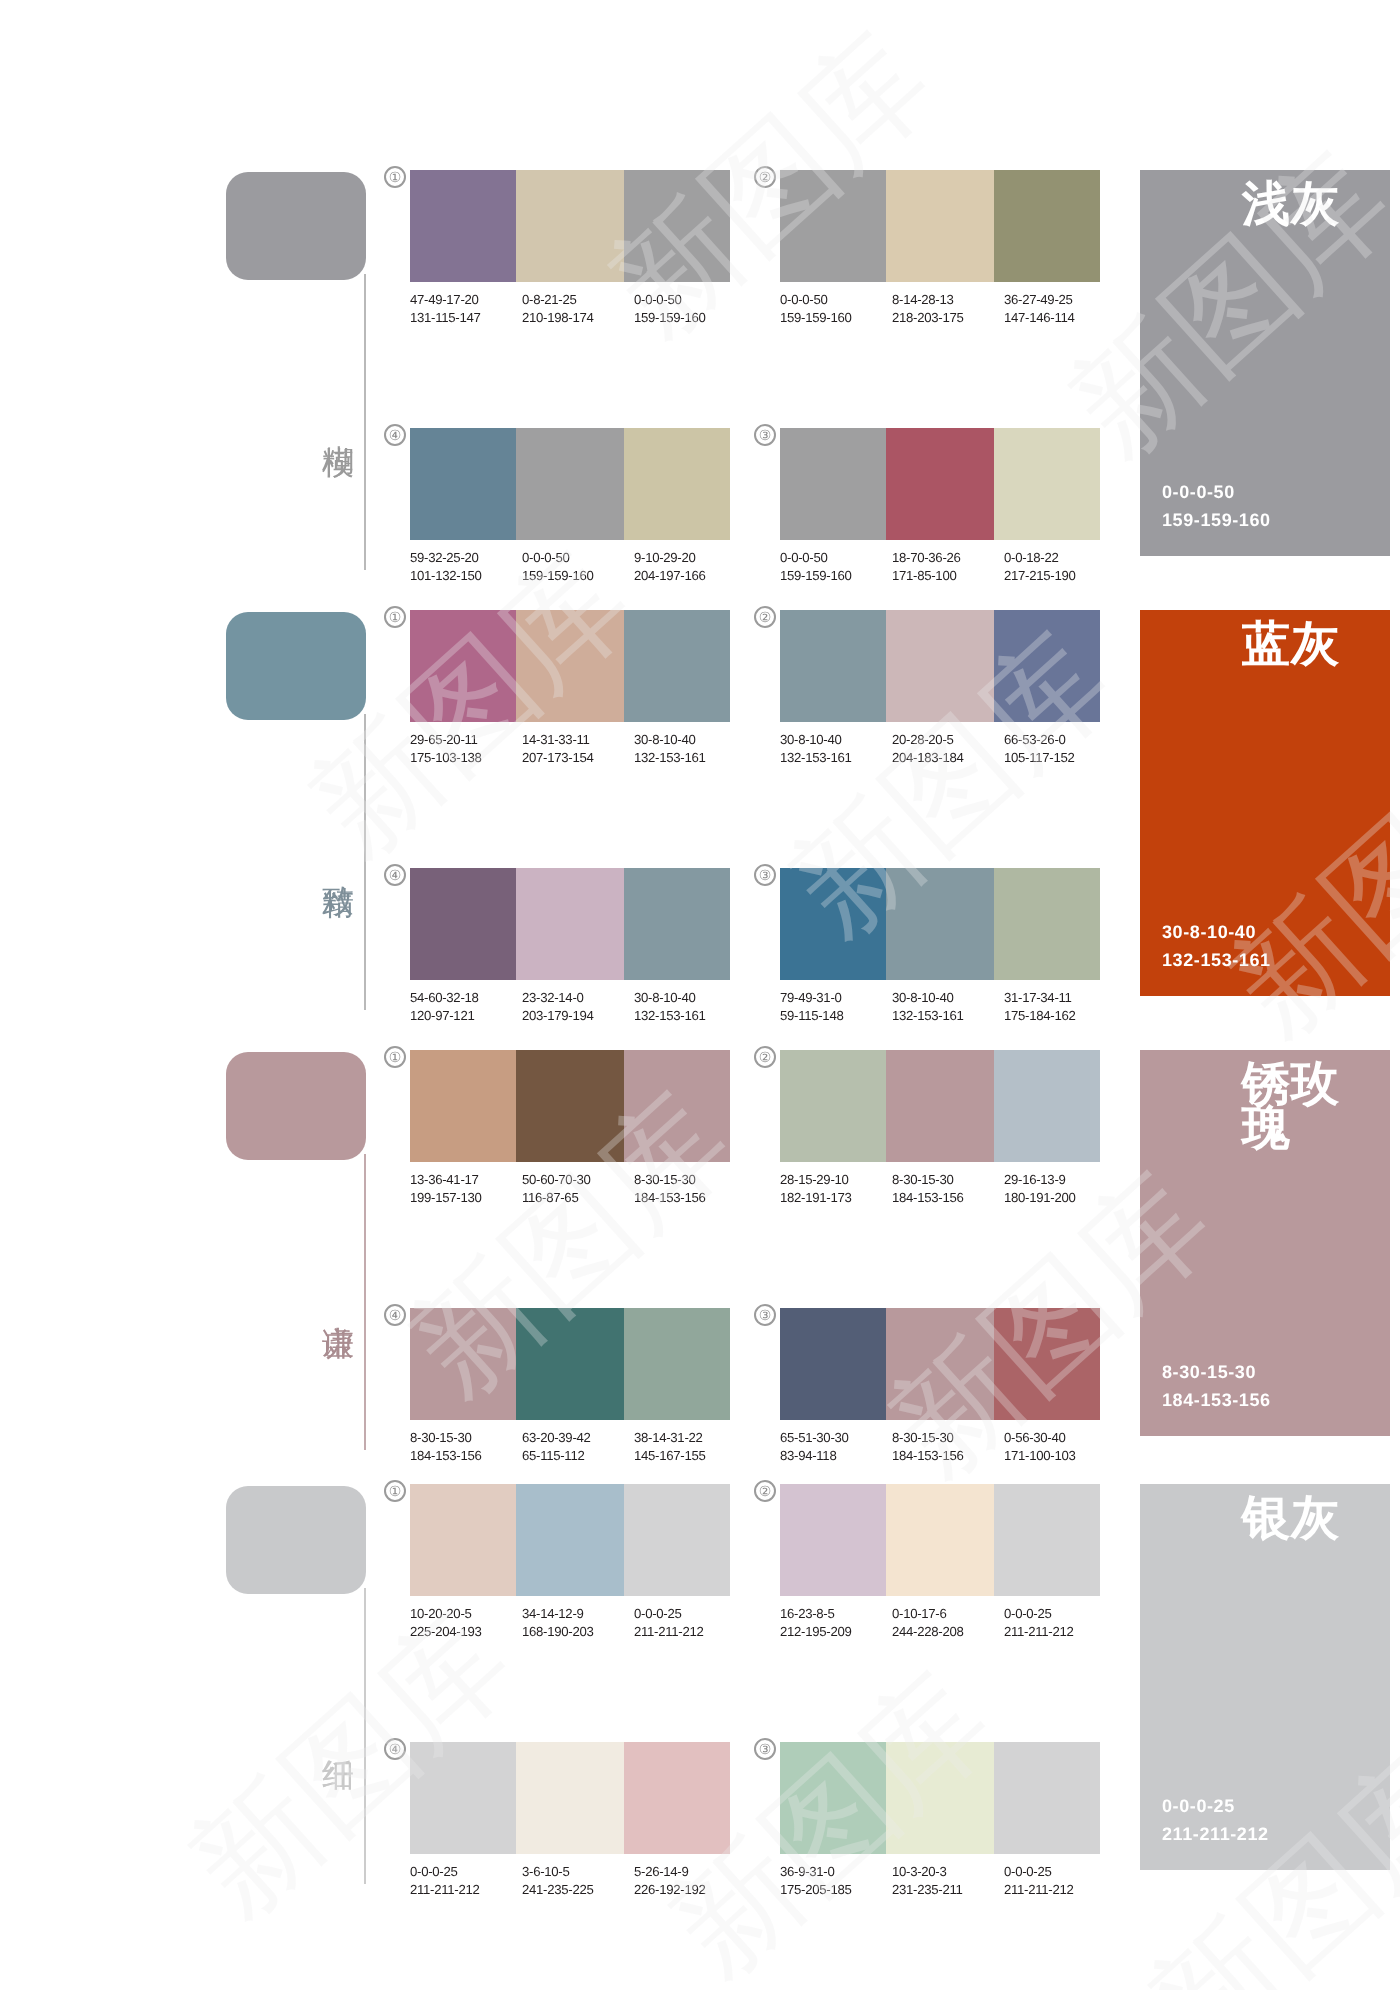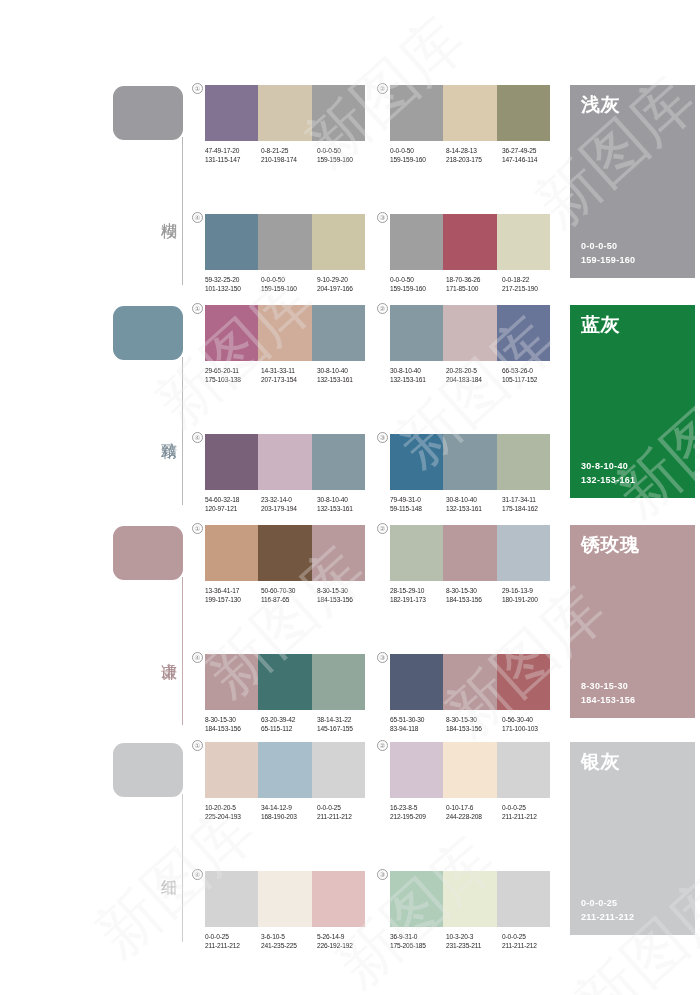--- a/index.html
+++ b/index.html
@@ -118,26 +118,27 @@
   
   .hero {
     position: absolute;
     left: 570px;
     top: 0px;
     width: 125px;
     height: 193px;
     padding: 9px 11px;
   }
   .hero-name {
-    font-size: 19px;
+    font-size: 24px;
     line-height: 22px;
     font-weight: bold;
     color: #ffffff;
-    font-family: Liberation Sans, sans-serif;
+    font-family: Liberation Mono, monospace;
     letter-spacing: 0.5px;
+    margin-left: 40px;
   }
   .hero-codes {
     position: absolute;
     left: 11px;
     bottom: 11px;
     color: #ffffff;
     font-size: 9px;
     line-height: 13.5px;
     font-weight: bold;
     font-family: "Liberation Sans", "DejaVu Sans", sans-serif;
@@ -351,21 +352,21 @@
           <div class="code">
             <span class="cmyk">30-8-10-40</span>
             <span class="rgb">132-153-161</span>
           </div>
           <div class="code">
             <span class="cmyk">31-17-34-11</span>
             <span class="rgb">175-184-162</span>
           </div>
         </div>
       </div>
-      <div class="hero" style="background: #15803d;">
+      <div class="hero" style="background: #c2410c;">
         <div class="hero-name">蓝灰</div>
         <div class="hero-codes">
           <div>30-8-10-40</div>
           <div>132-153-161</div>
         </div>
       </div>
     </div>
     <div class="section" style="top: 525px;">
       <div class="key-swatch" style="background: rgb(184, 153, 156);"></div>
       <div class="v-rule" style="background: rgb(195, 170, 173);"></div>

